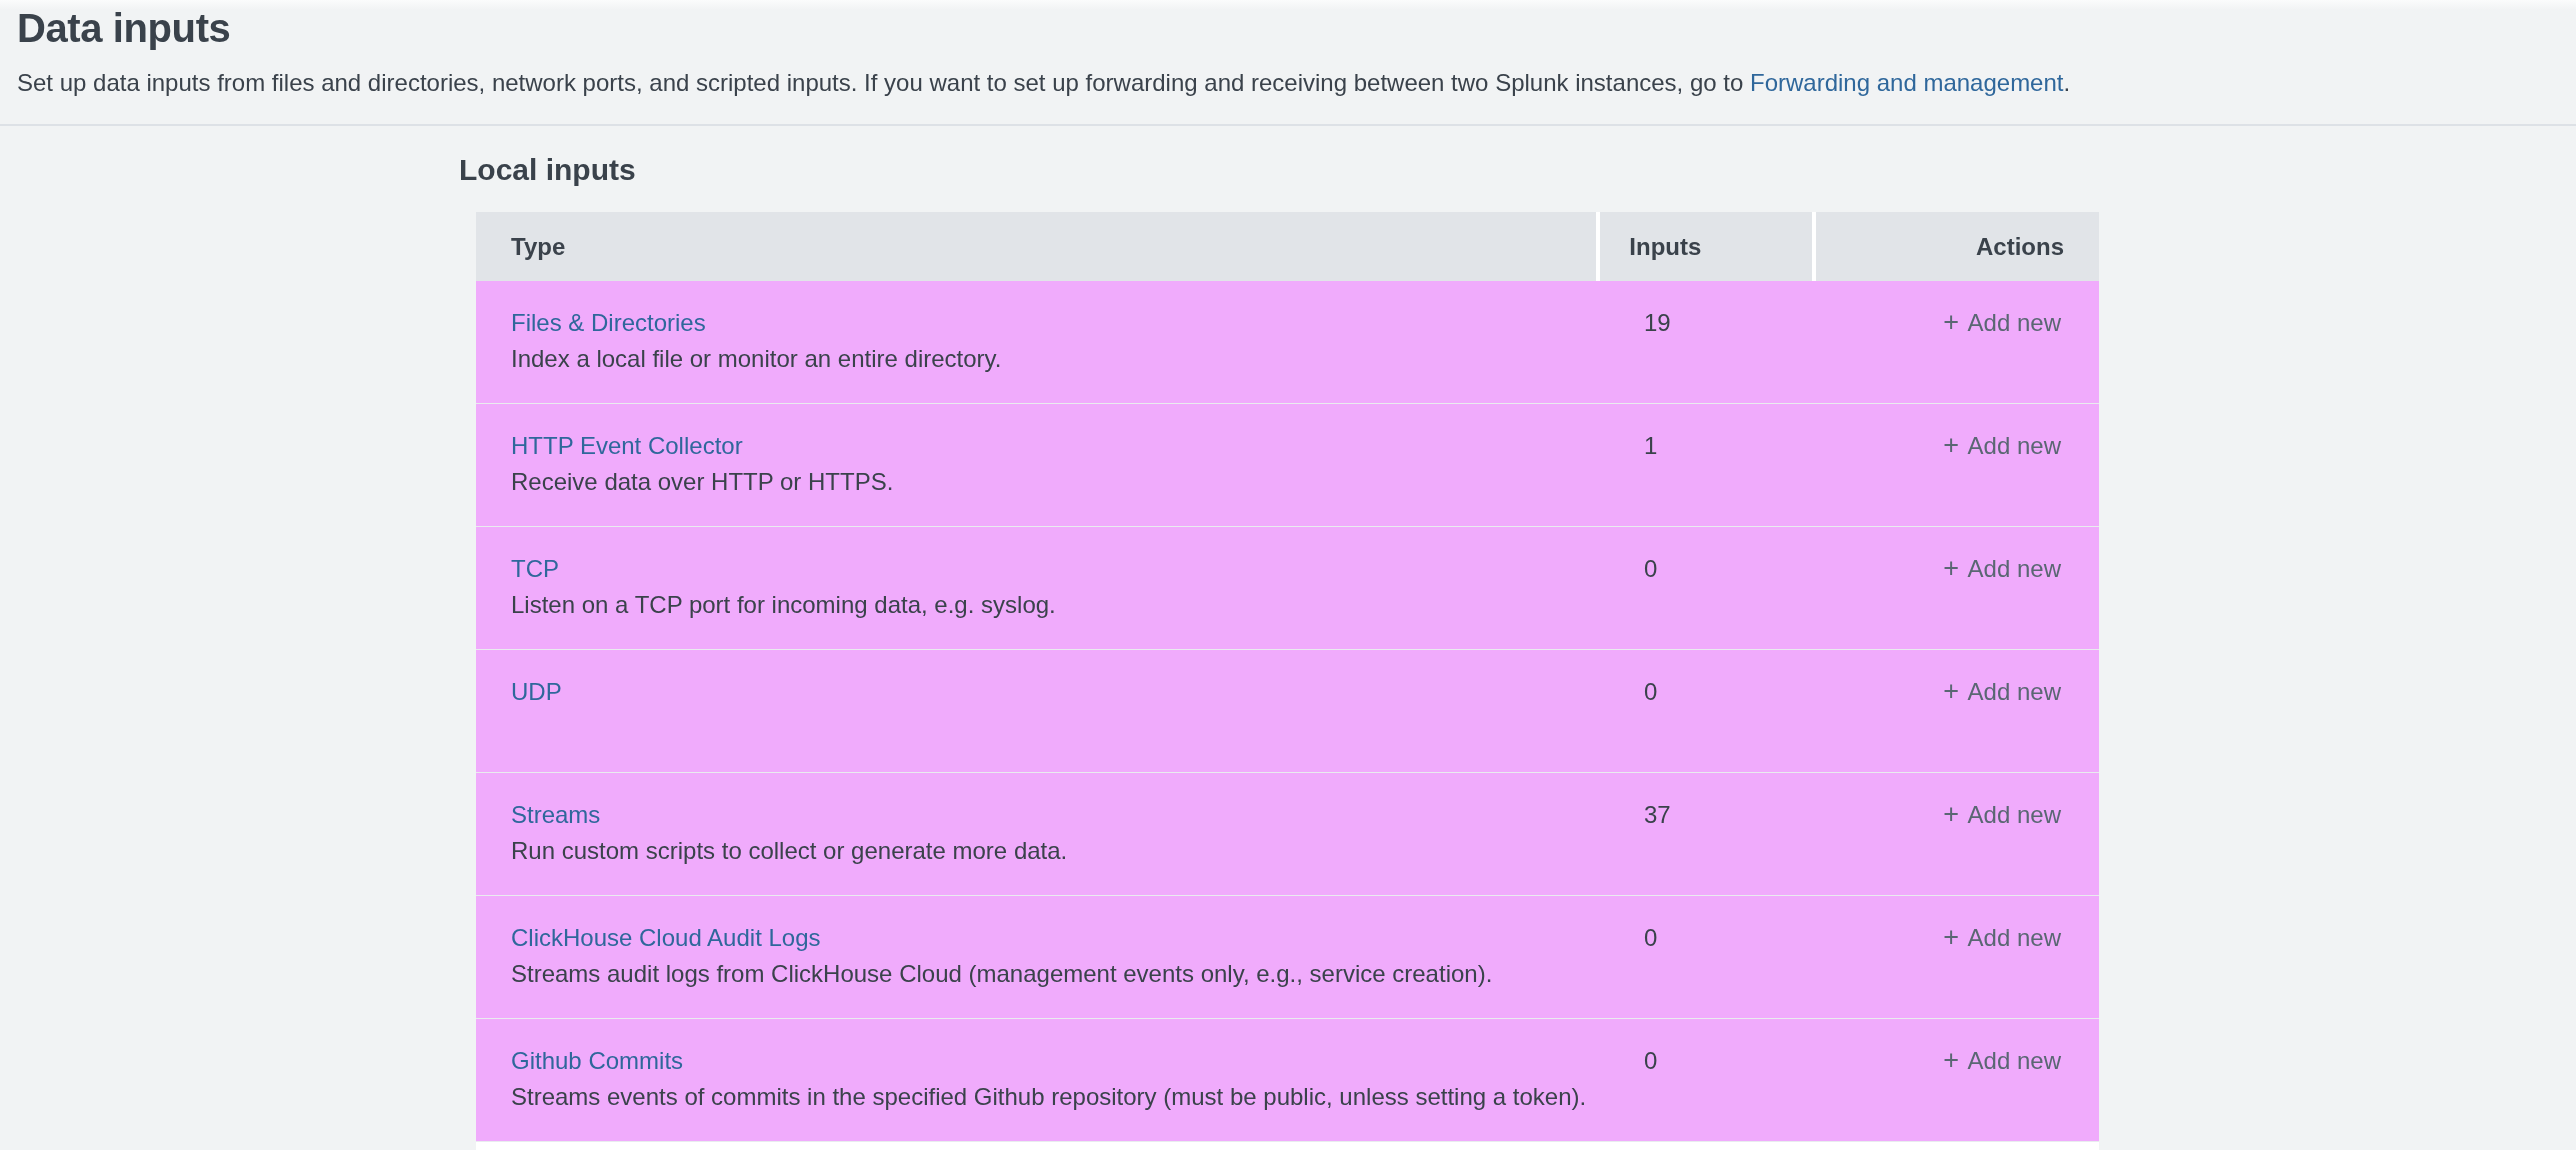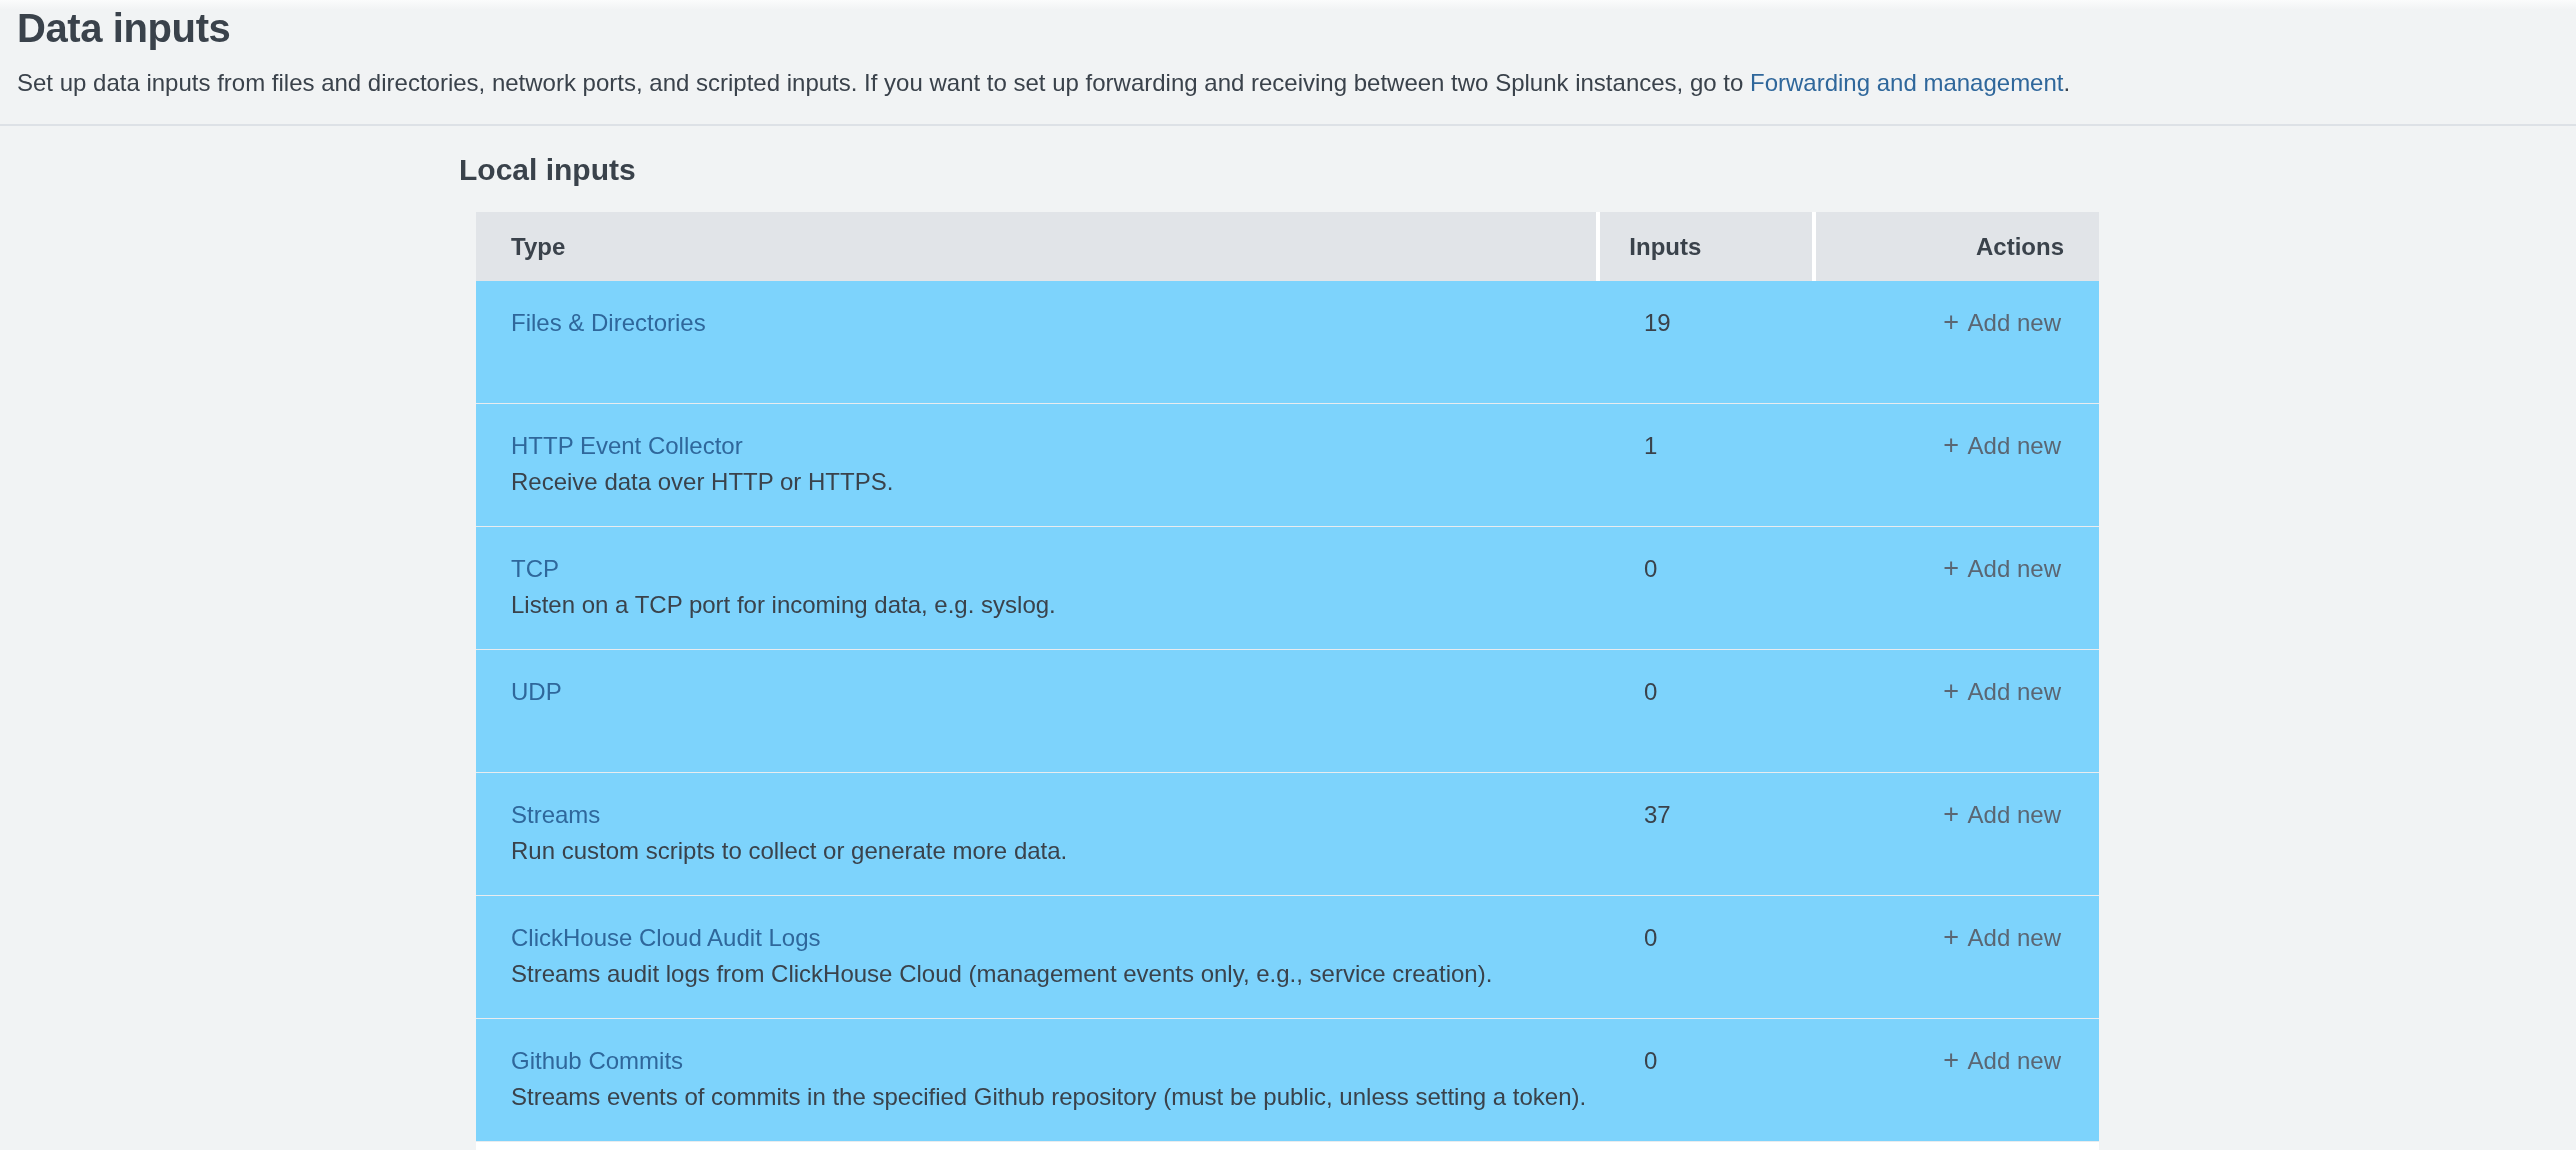--- a/index.html
+++ b/index.html
@@ -39,21 +39,21 @@
   .th {
     background:#e1e4e8; display:flex; align-items:center;
     font-size:24px; font-weight:700; color:#3a424b;
   }
   .th-type    { width:1134px; padding-left:35px; }
   .th-gap     { width:4.3px; background:#ffffff; }
   .th-inputs  { width:214px; padding-left:29px; }
   .th-actions { width:286px; justify-content:flex-end; padding-right:35px; }
 
   .tbody { background:#ffffff; }
-  .tr { display:flex; height:123px; border-bottom:1.7px solid #e9ecef; background:#7dd3fc; align-items:flex-start; }
+  .tr { display:flex; height:123px; border-bottom:1.7px solid #e9ecef; background:#f0abfc; align-items:flex-start; }
   .td { padding-top:26px; }
   .td-type   { width:1139px; padding-left:35px; padding-right:21px; }
   .td-inputs { width:194px; padding-left:29px; font-size:24px; line-height:31px; color:#3a424b; }
   .td-actions { flex:1; text-align:right; padding-right:38px; }
 
   .type-link { font-size:24px; line-height:31px; color:#2f679b; text-decoration:none; cursor:pointer; display:inline-block; }
   .desc { margin-top:5.2px; font-size:24px; line-height:31px; color:#3a424b; }
 
   .add-new { font-size:24px; line-height:31px; color:#5a6673; text-decoration:none; cursor:pointer;
     display:inline-flex; align-items:center; }
@@ -88,20 +88,21 @@
       <div class="th-gap"></div>
       <div class="th th-actions">
         <span>Actions</span>
       </div>
     </div>
 
     <div class="tbody" id="tbody">
   <div class="tr">
     <div class="td td-type">
       <a href="#" class="type-link">Files &amp; Directories</a>
+      <div class="desc">Index a local file or monitor an entire directory.</div>
     </div>
     <div class="td td-inputs">19</div>
     <div class="td td-actions">
       <a href="#" class="add-new">
         <span class="plus">+</span>
         <span>Add new</span>
       </a>
     </div>
   </div>
 

